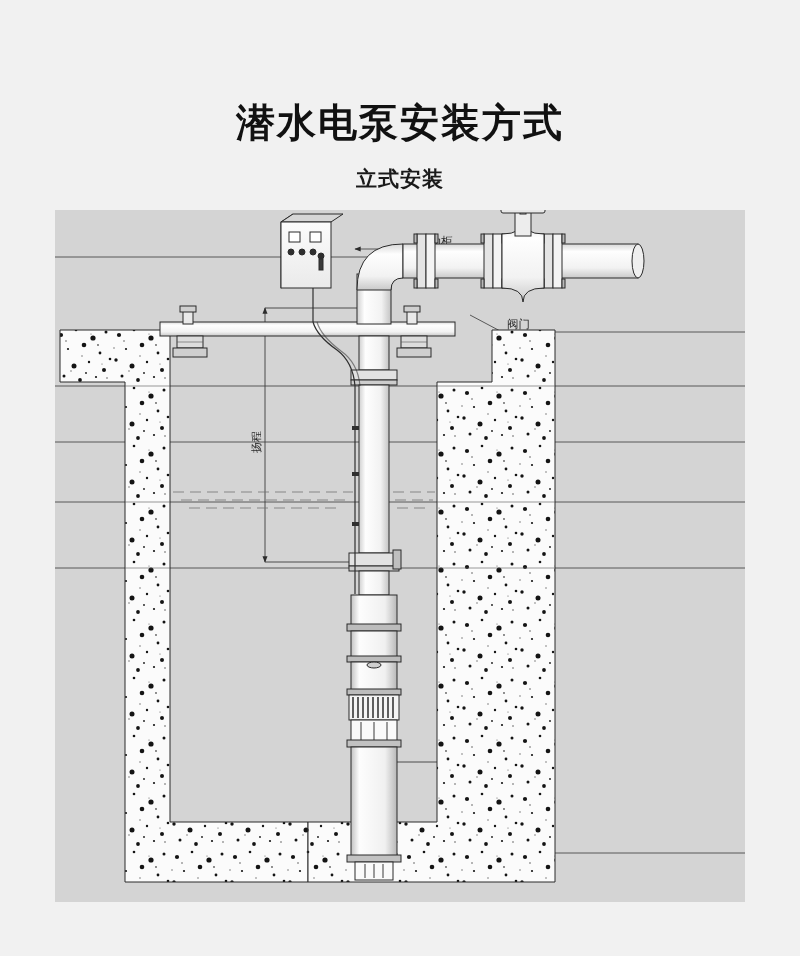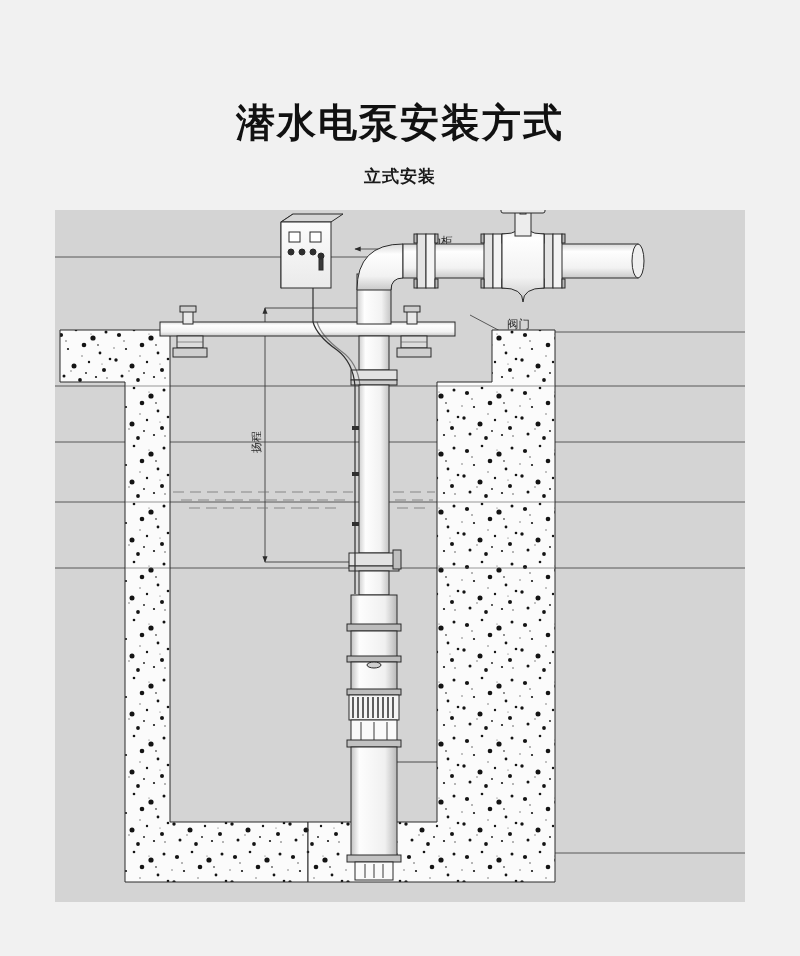--- a/index.html
+++ b/index.html
@@ -15,21 +15,21 @@
     position:absolute;left:0;top:52px;width:800px;
     text-align:center;
     font-size:39px;font-weight:bold;color:#111;
     letter-spacing:2px;
     font-family:"DejaVu Sans","Liberation Sans",sans-serif;
     margin-top:44px;
   }
   .subtitle{
     position:absolute;left:0;top:165px;width:800px;
     text-align:center;
-    font-size:17px;font-weight:bold;color:#1a1a1a;
+    font-size:21px;font-weight:bold;color:#1a1a1a;
     letter-spacing:1px;
     font-family:"DejaVu Sans","Liberation Sans",sans-serif;
   }
 
   .panel{
     position:absolute;left:55px;top:210px;
     width:690px;height:692px;
     background:#d4d4d4;
     overflow:hidden;
   }

